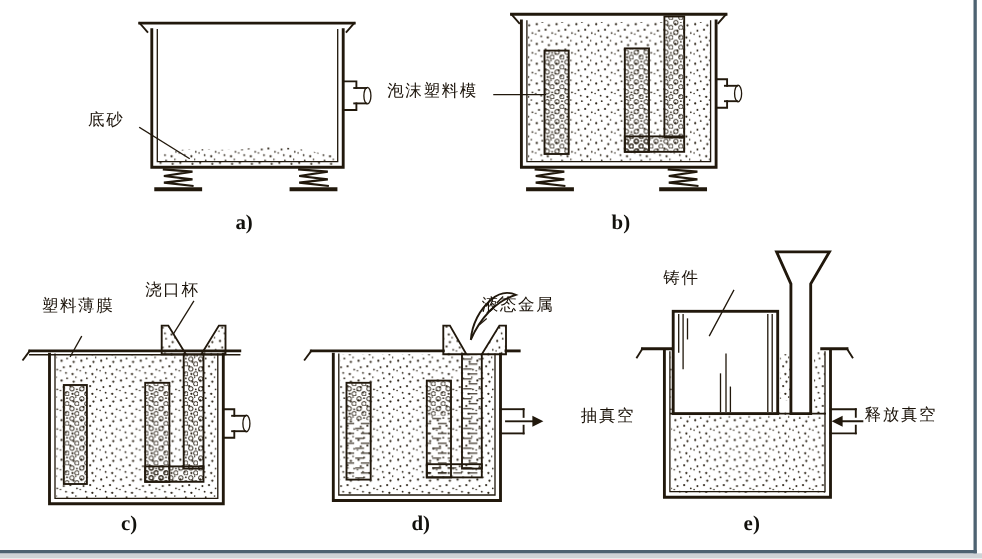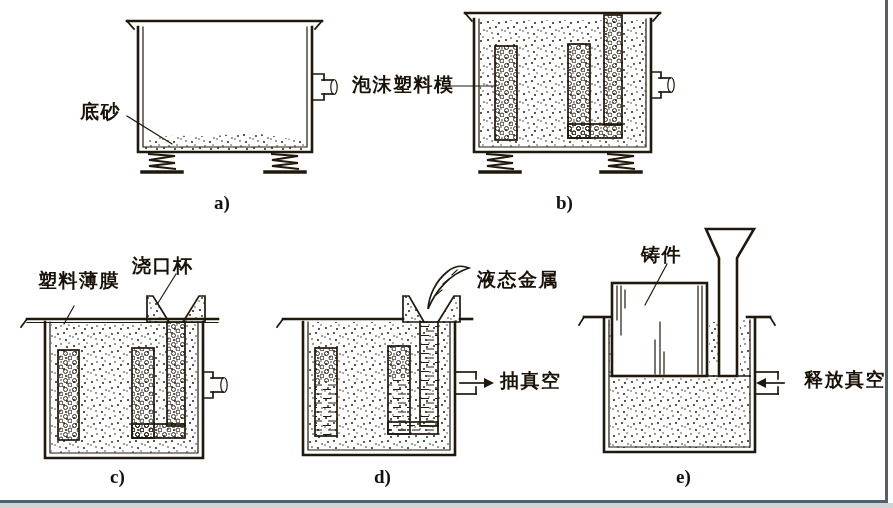--- a/index.html
+++ b/index.html
@@ -3,21 +3,21 @@
 <meta charset="utf-8">
 <style>
   html,body{margin:0;padding:0;background:#fff;}
   #page{position:relative;width:893px;height:508px;background:#ffffff;overflow:hidden;
         font-family:"DejaVu Sans",sans-serif;}
   #art{position:absolute;left:0;top:0;}
   .ln{stroke:#21180c;fill:none;stroke-linecap:square;}
   .w3{stroke-width:2.6;} .w2{stroke-width:1.7;} .w1{stroke-width:1.2;}
   .fsand{fill:url(#sandP);} .ffoam{fill:url(#foamP);} .fmetal{fill:url(#metalP);}
   .fwhite{fill:#ffffff;} .fink{fill:#21180c;stroke:none;}
-  .lbl{position:absolute;font-size:19px;font-weight:700;letter-spacing:1.5px;
+  .lbl{position:absolute;font-size:15px;font-weight:400;letter-spacing:1.5px;
        color:#1a1209;white-space:nowrap;line-height:1.1;}
   .cap{position:absolute;font-family:"Liberation Serif",serif;font-weight:bold;
        font-size:19px;color:#12110d;white-space:nowrap;}
   .border-right{position:absolute;right:5px;top:0;width:3px;height:503px;background:#4d6271;}
   .border-bottom{position:absolute;left:0;top:500px;width:888px;height:3px;background:#4d6271;}
   .border-shadow{position:absolute;left:0;top:503px;width:893px;height:5px;background:#ced3d6;}
 </style>
 </head>
 <body>
 
@@ -203,24 +203,24 @@
       <polygon class="fink" points="766,378 756,383 766,388"></polygon>
     </g>
     <line class="ln w1" x1="667" y1="264" x2="645" y2="305"></line>
   </g>
 </svg>
 
 <div class="lbl" style="left:80px;top:101px">底砂</div>
 <div class="lbl" style="left:352px;top:74px">泡沫塑料模</div>
 <div class="lbl" style="left:38px;top:270px">塑料薄膜</div>
 <div class="lbl" style="left:132px;top:255px">浇口杯</div>
-<div class="lbl" style="left:477px;top:269px">液态金属</div>
-<div class="lbl" style="left:500px;top:370px">抽真空</div>
-<div class="lbl" style="left:641px;top:244px">铸件</div>
-<div class="lbl" style="left:804px;top:369px">释放真空</div>
+<div class="lbl" style="left:438px;top:269px">液态金属</div>
+<div class="lbl" style="left:528px;top:370px">抽真空</div>
+<div class="lbl" style="left:603px;top:244px">铸件</div>
+<div class="lbl" style="left:786px;top:369px">释放真空</div>
 
 <div class="cap" style="left:214px;top:192px">a)</div>
 <div class="cap" style="left:556px;top:192px">b)</div>
 <div class="cap" style="left:110px;top:466px">c)</div>
 <div class="cap" style="left:374px;top:466px">d)</div>
 <div class="cap" style="left:676px;top:466px">e)</div>
 
 <div class="border-shadow"></div>
 <div class="border-right"></div>
 <div class="border-bottom"></div>

